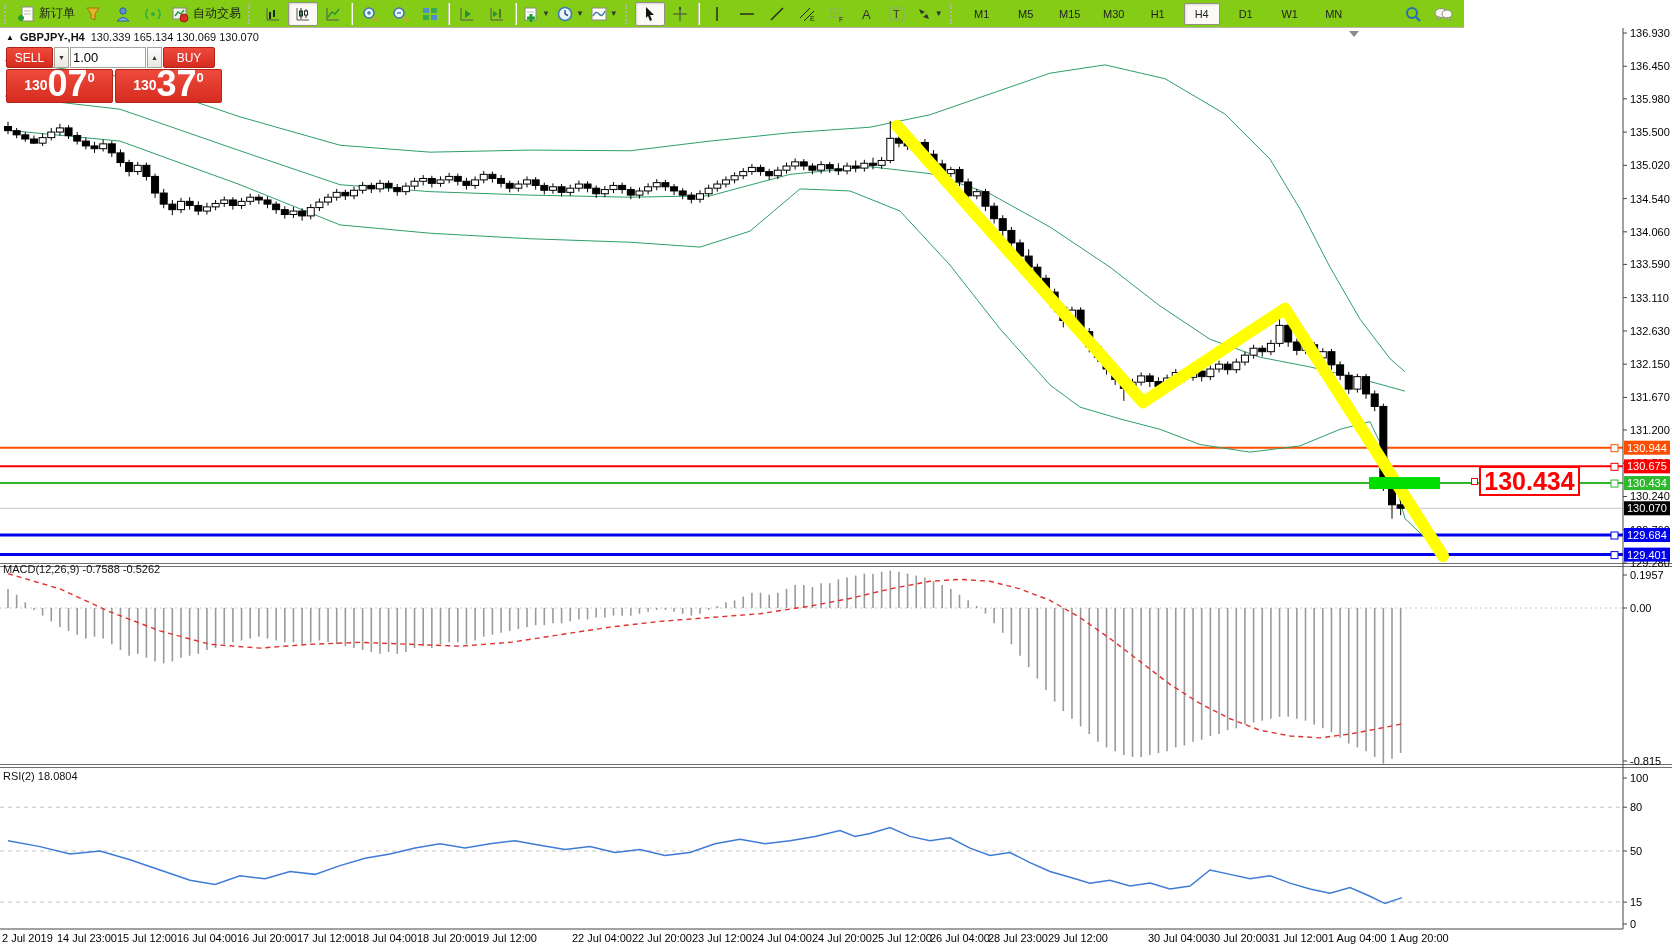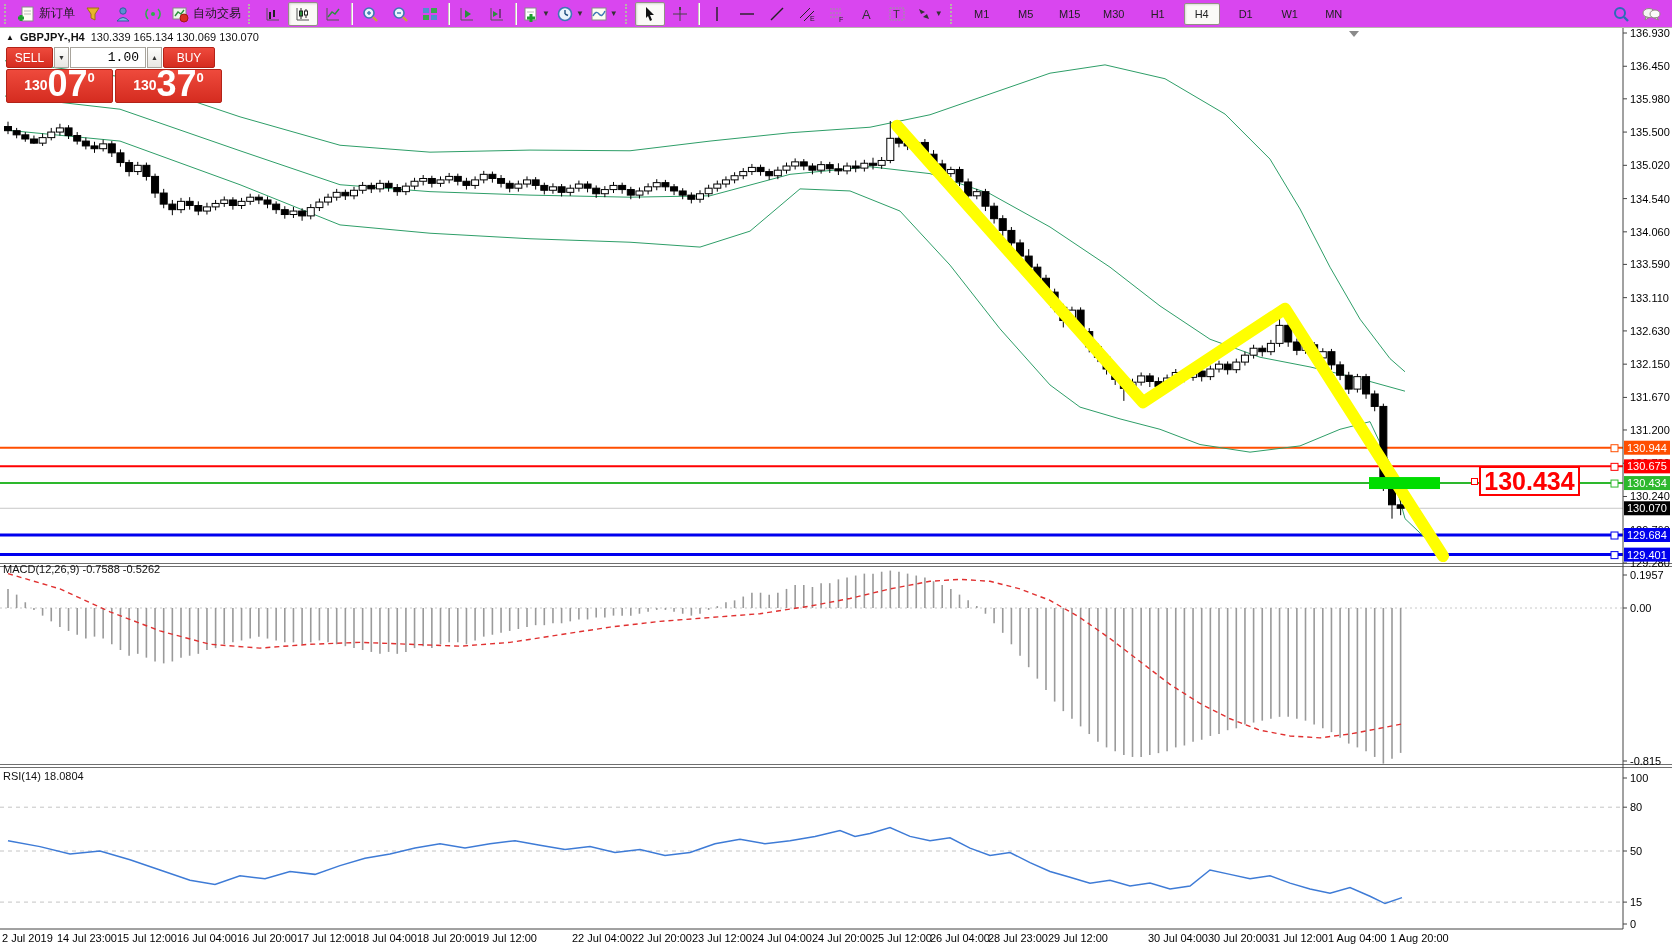--- a/index.html
+++ b/index.html
@@ -1,19 +1,19 @@
 <!DOCTYPE html>
 <html><head>
 <meta charset="utf-8">
 <style>
   html,body{margin:0;padding:0;background:#fff;width:1672px;height:949px;overflow:hidden;
     font-family:"Liberation Sans",sans-serif;-webkit-font-smoothing:none;}
   .app{position:relative;width:1672px;height:949px;background:#fff;}
   
-  .toolbar{position:absolute;left:0;top:0;width:1672px;height:28px;background:#d946ef;
+  .toolbar{position:absolute;left:0;top:0;width:1464px;height:28px;background:#84cc16;
     border-bottom:1px solid #b9b5ad;display:flex;align-items:center;z-index:10;box-sizing:border-box;}
   .grip{width:5px;height:20px;margin:0 3px 0 4px;border-left:2px dotted #b7b3aa;}
   .tsep{width:1px;height:22px;background:#c9c5bd;margin:0 3px;box-shadow:1px 0 0 #fff;}
   .tbtn{height:22px;min-width:24px;display:flex;align-items:center;justify-content:center;
     padding:0 2px;border:1px solid transparent;border-radius:2px;cursor:default;}
   .tbtn.pressed{border:1px solid #938f86;background:#fbfaf7;box-shadow:inset 1px 1px 2px rgba(0,0,0,.15);}
   .tlabel{font-size:12px;color:#1c1c1c;margin-left:4px;white-space:nowrap;}
   .caret{font-size:8px;color:#333;margin-left:2px;}
   .tf{height:20px;min-width:26px;display:flex;align-items:center;justify-content:center;
     font-size:11px;color:#222;padding:0 4px;border:1px solid transparent;border-radius:2px;margin:0 4px;}
@@ -27,22 +27,22 @@
   .symbol-info b{font-weight:bold;}
   
   .ocp{left:6px;top:47px;width:216px;}
   .ocp-row1{display:flex;height:21px;gap:1px;}
   .btn-red{background:linear-gradient(#ee4a3c,#d52c20);color:#fff;border:1px solid #b32318;
     font-size:12px;display:flex;align-items:center;justify-content:center;border-radius:2px;box-sizing:border-box;}
   .ocp-sell{width:47px;}
   .ocp-buy{width:52px;}
   .spin{width:15px;background:linear-gradient(#fdfdfc,#e8e6e2);border:1px solid #a8a49c;font-size:7px;
     display:flex;align-items:center;justify-content:center;color:#333;box-sizing:border-box;}
-  .vol{width:76px;border:1px solid #a8a49c;background:#fff;font-size:13px;text-align:right;
-    padding:0 6px 0 2px;box-sizing:border-box;font-family:Liberation Mono, monospace;}
+  .vol{width:76px;border:1px solid #a8a49c;background:#fff;font-size:13px;
+    padding:0 6px 0 2px;box-sizing:border-box;font-family:Liberation Sans, sans-serif;}
   .ocp-row2{display:flex;margin-top:1px;height:34px;gap:2px;}
   .bigprice{flex:1;display:flex;align-items:flex-end;justify-content:center;padding-bottom:2px;}
   .bigprice .sm{font-size:14px;font-weight:bold;line-height:1;margin-bottom:8px;}
   .bigprice .bg{font-size:36px;font-weight:bold;line-height:.85;letter-spacing:0;}
   .bigprice .sup{font-size:13px;font-weight:bold;line-height:1;align-self:flex-start;margin-top:1px;}
   
   .ind-label{font-size:11px;color:#111;white-space:nowrap;}
   
   .callout{left:1479px;top:466px;width:101px;height:30px;background:#fff;border:2px solid #ff0000;
     color:#ff0000;font-size:25px;font-weight:bold;display:flex;align-items:center;justify-content:center;
@@ -931,18 +931,18 @@
       </div>
       <div class="btn-red bigprice">
         <span class="sm">130</span>
         <span class="bg">37</span>
         <span class="sup">0</span>
       </div>
     </div>
   </div>
 
   <div class="overlay ind-label" style="left:3px;top:563px;">MACD(12,26,9) -0.7588 -0.5262</div>
-  <div class="overlay ind-label" style="left:3px;top:770px;">RSI(14) 18.0804</div>
+  <div class="overlay ind-label" style="left:3px;top:770px;">RSI(2) 18.0804</div>
 
   <div class="overlay callout">130.434</div>
   <div class="overlay callout-handle"></div>
 
 </div>
 
 </body></html>

